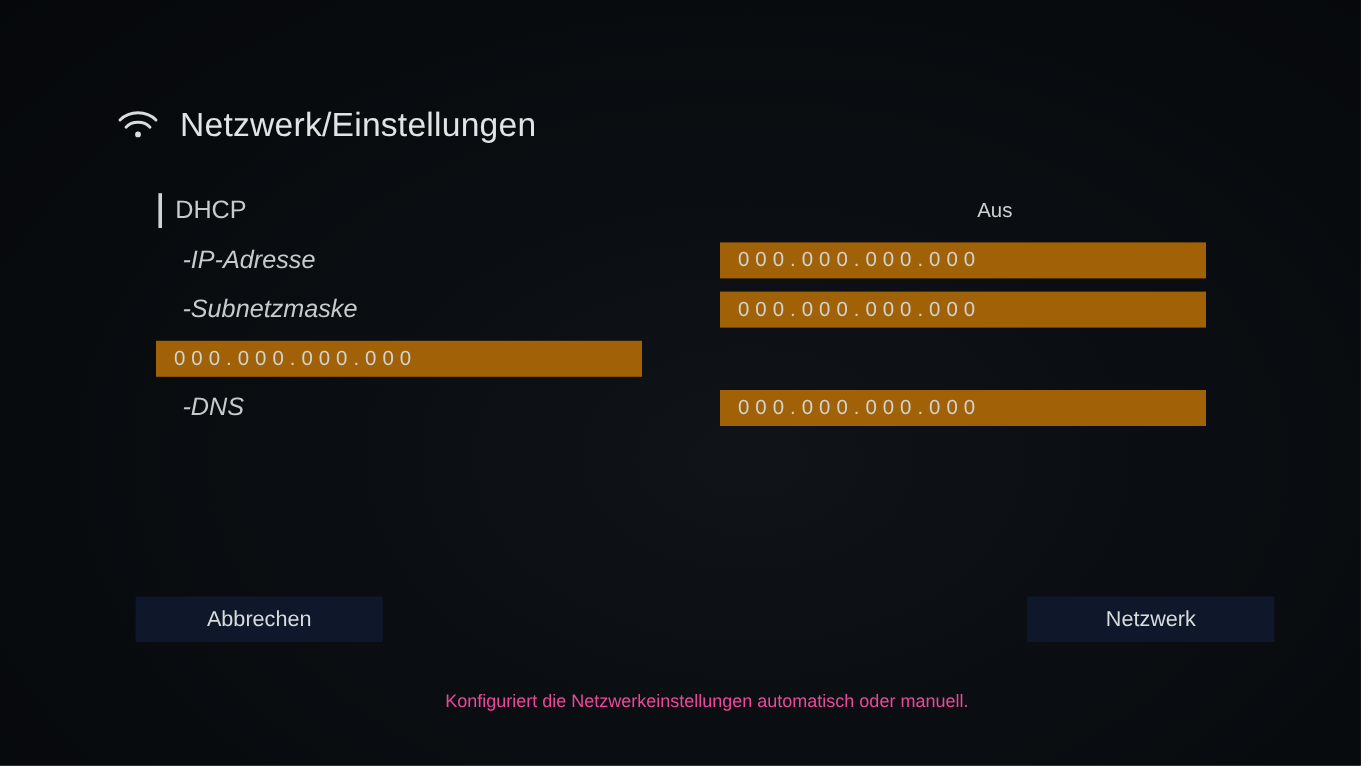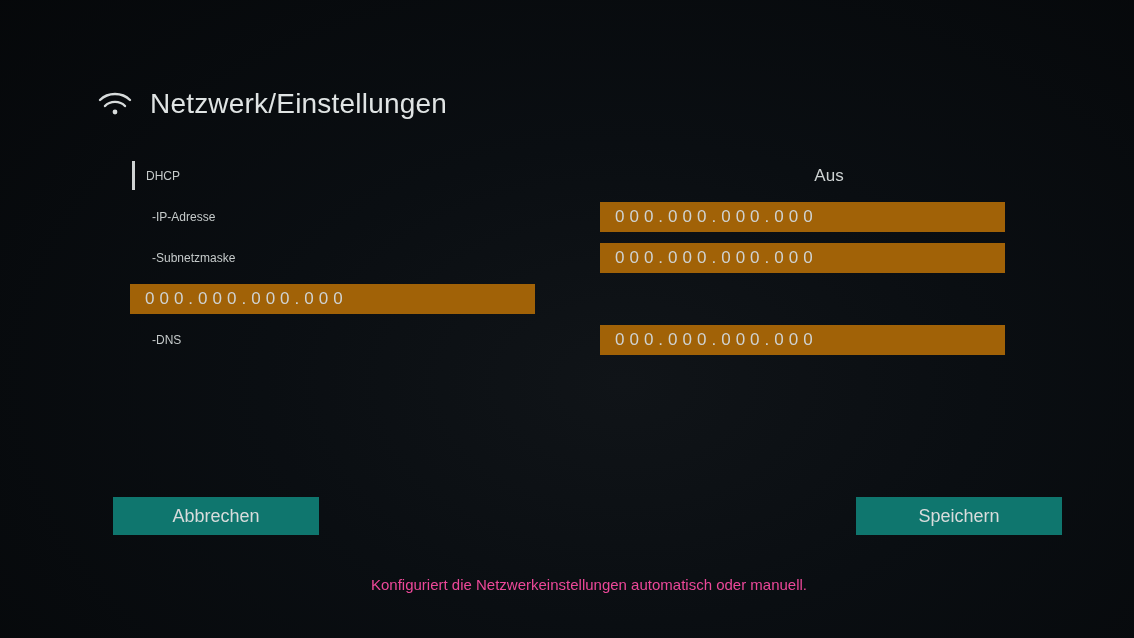--- a/index.html
+++ b/index.html
@@ -57,21 +57,21 @@
     display: flex;
     align-items: center;
     height: 41px;
   }
 
   .label-cell {
     flex: 0 0 470px;
     display: flex;
     align-items: center;
     height: 100%;
-    font-size: 12px;
+    font-size: 21px;
     color: #c6cbcb;
   }
 
   .row.selected .label-cell {
     position: relative;
   }
 
   .row.selected .label-cell::before {
     content: "";
     position: absolute;
@@ -81,20 +81,21 @@
     width: 3px;
     background: #cfd3d3;
   }
 
   .label-text {
     padding-left: 16px;
   }
 
   .indent .label-text {
     padding-left: 22px;
+    font-style: italic;
   }
 
   .value-cell {
     flex: 1;
     display: flex;
     align-items: center;
     height: 30px;
     font-size: 17px;
     color: #cdd2d2;
   }
@@ -122,21 +123,21 @@
     bottom: 103px;
     left: 113px;
     right: 116px;
     display: flex;
     justify-content: space-between;
   }
 
   .btn {
     width: 206px;
     height: 38px;
-    background: #0f766e;
+    background: #0f172a;
     color: #d8dcdc;
     font-size: 18px;
     display: flex;
     align-items: center;
     justify-content: center;
     cursor: pointer;
     user-select: none;
   }
 
   .footer {
@@ -206,18 +207,18 @@
         </div>
       <div class="value-cell">
           <div class="value-box">000.000.000.000</div>
         </div>
     </div>
 
   </div>
 
   <div class="buttons">
     <div class="btn">Abbrechen</div>
-    <div class="btn">Speichern</div>
+    <div class="btn">Netzwerk</div>
   </div>
 
   <div class="footer">Konfiguriert die Netzwerkeinstellungen automatisch oder manuell.</div>
 
 </div>
 
 </body></html>

